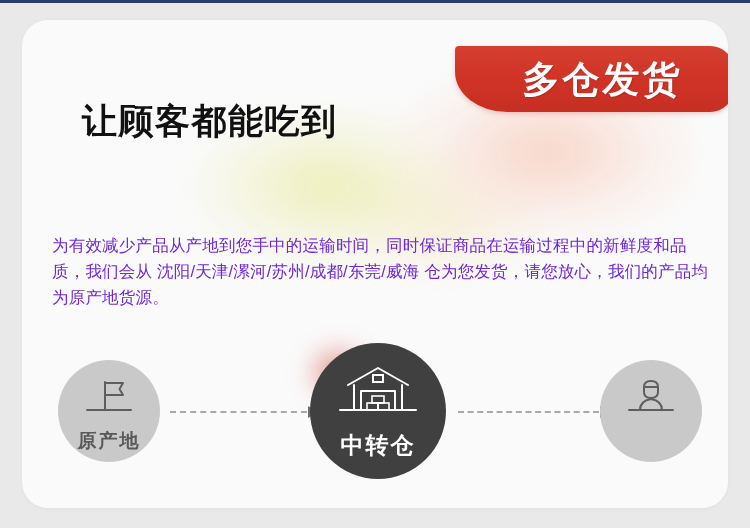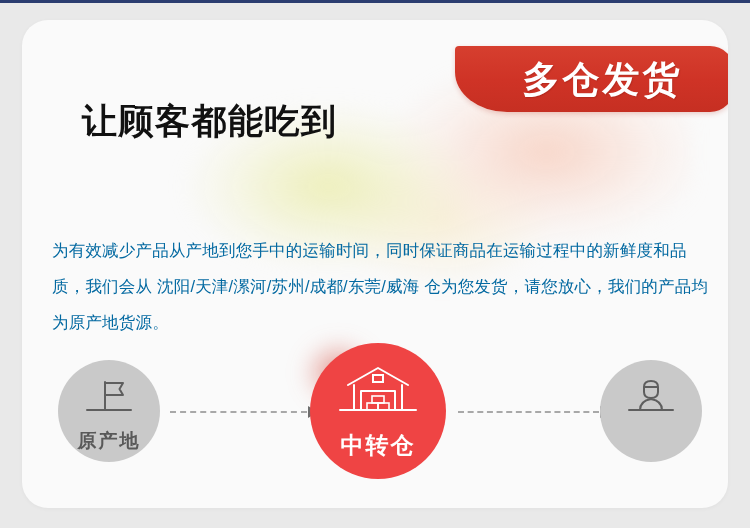--- a/index.html
+++ b/index.html
@@ -107,23 +107,23 @@
     line-height: 49px;
     white-space: nowrap;
   }
 
   
   .paragraph {
     position: absolute;
     left: 30px;
     top: 212px;
     width: 660px;
-    color: #0369a1;
+    color: #6d28d9;
     font-size: 16.5px;
-    line-height: 36px;
+    line-height: 26px;
     letter-spacing: 0.2px;
   }
 
   
   .flow {
     position: absolute;
     left: 0;
     top: 340px;
     width: 706px;
     height: 140px;
@@ -145,21 +145,21 @@
     position: relative;
   }
   .node-gray .node-circle {
     width: 102px;
     height: 102px;
     background: #c9c9c9;
   }
   .node-red .node-circle {
     width: 136px;
     height: 136px;
-    background: #ef4444;
+    background: #404040;
   }
   .node-icon {
     margin-top: 14px;
     line-height: 0;
   }
   .node-red .node-icon { margin-top: 20px; }
   .node-label {
     font-weight: bold;
     letter-spacing: 2px;
   }

